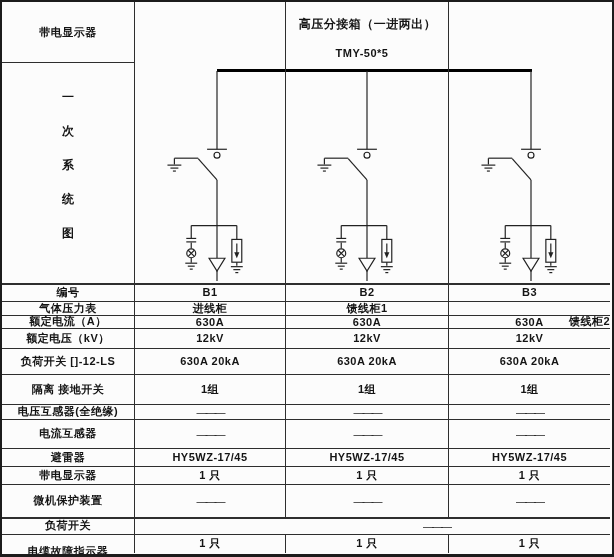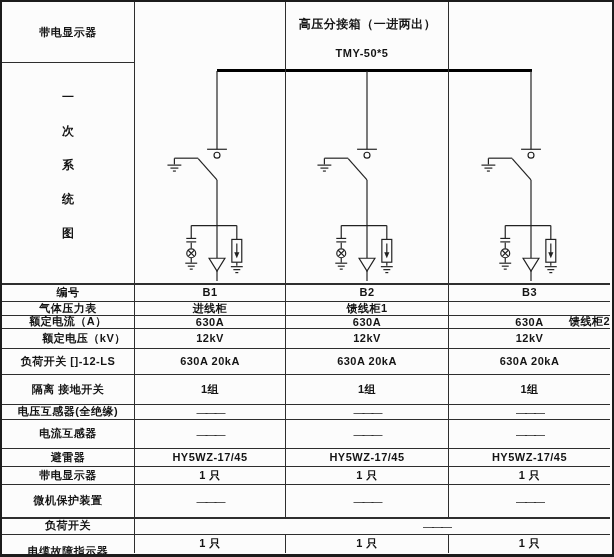--- a/index.html
+++ b/index.html
@@ -152,21 +152,21 @@
           <span>630A</span>
         </div>
         <div class="cell" style="left: 284px; top: 313px; width: 162px; height: 13px;">
           <span>630A</span>
         </div>
         <div class="cell" style="left: 447px; top: 313px; width: 161px; height: 13px;">
           <span>630A</span>
         </div>
       </div>
       <div>
-        <div class="cell" style="left: 8px; top: 326px; width: 132px; height: 20px; padding-left: 8px;">额定电压（kV）</div>
+        <div class="cell" style="left: 0px; top: 326px; width: 132px; height: 20px;">额定电压（kV）</div>
         <div class="cell" style="left: 133px; top: 326px; width: 150px; height: 20px;">
           <span>12kV</span>
         </div>
         <div class="cell" style="left: 284px; top: 326px; width: 162px; height: 20px;">
           <span>12kV</span>
         </div>
         <div class="cell" style="left: 447px; top: 326px; width: 161px; height: 20px;">
           <span>12kV</span>
         </div>
       </div>

